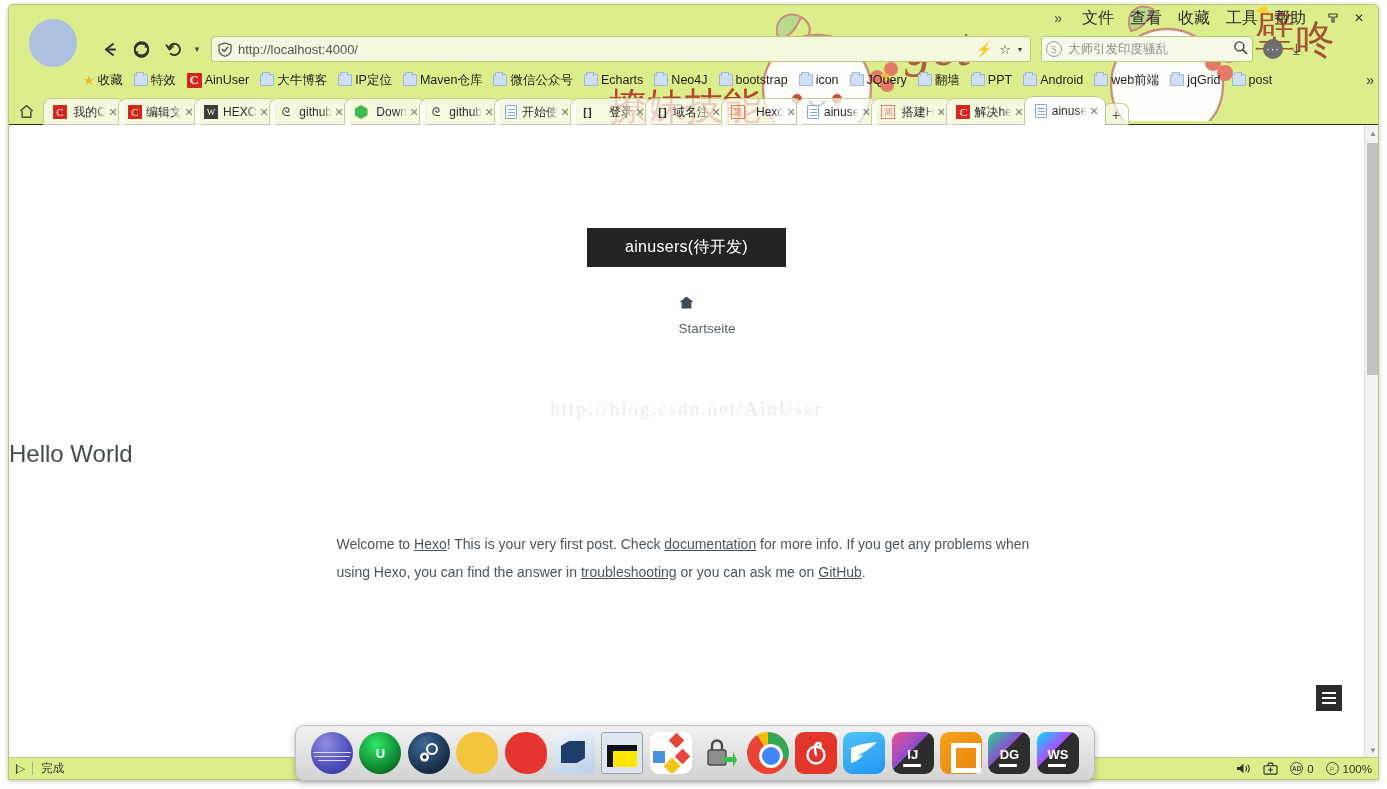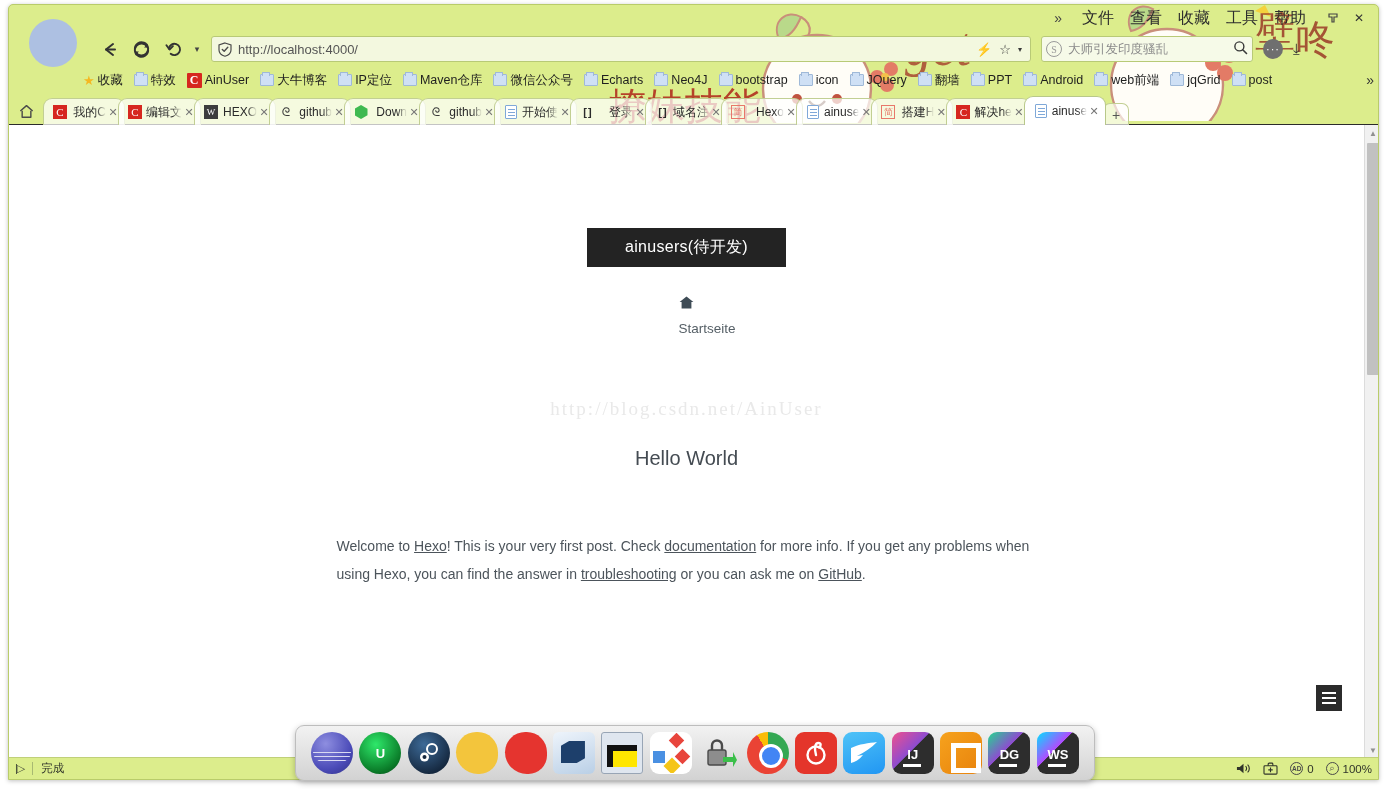--- a/index.html
+++ b/index.html
@@ -227,22 +227,22 @@
   .nav-wrap { text-align: center; margin-top: 29px; }
   .nav-home-ic { color: #3f4c56; font-size: 15px; line-height: 1; }
   .nav-label { font-size: 13.5px; color: #555f66; margin-top: 10px; padding-left: 41px; }
 
   .watermark {
     text-align: center; margin-top: 62px;
     font-family: "Liberation Serif", serif;
     font-size: 19px; color: #e9e9e9; letter-spacing: 2px;
   }
   .post-title {
-    text-align: center; margin-top: 27px;
-    font-size: 20px; font-weight: normal; color: #444b52;
+    margin-top: 20px;
+    font-size: 24px; font-weight: normal; color: #444b52;
   }
   .post-meta {
     text-align: center; margin-top: 14px;
     font-size: 12px; color: #8b949b;
   }
   .cal-ic {
     display: inline-block; width: 10px; height: 10px;
     border: 1.2px solid #9aa3aa; border-radius: 1px;
     position: relative; margin-right: 5px; vertical-align: -1px;
   }

